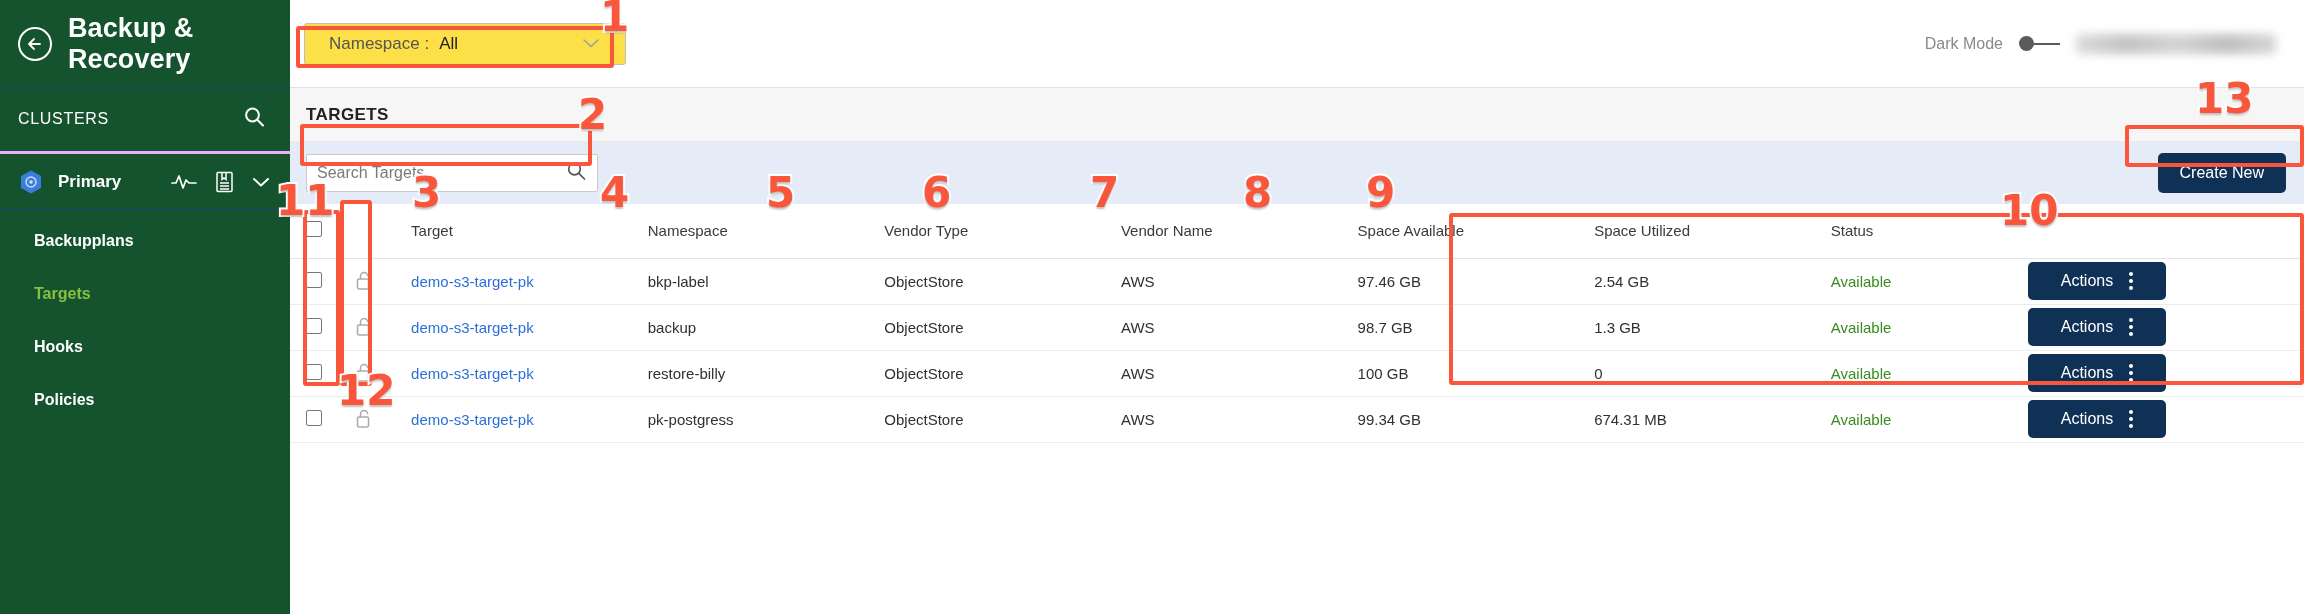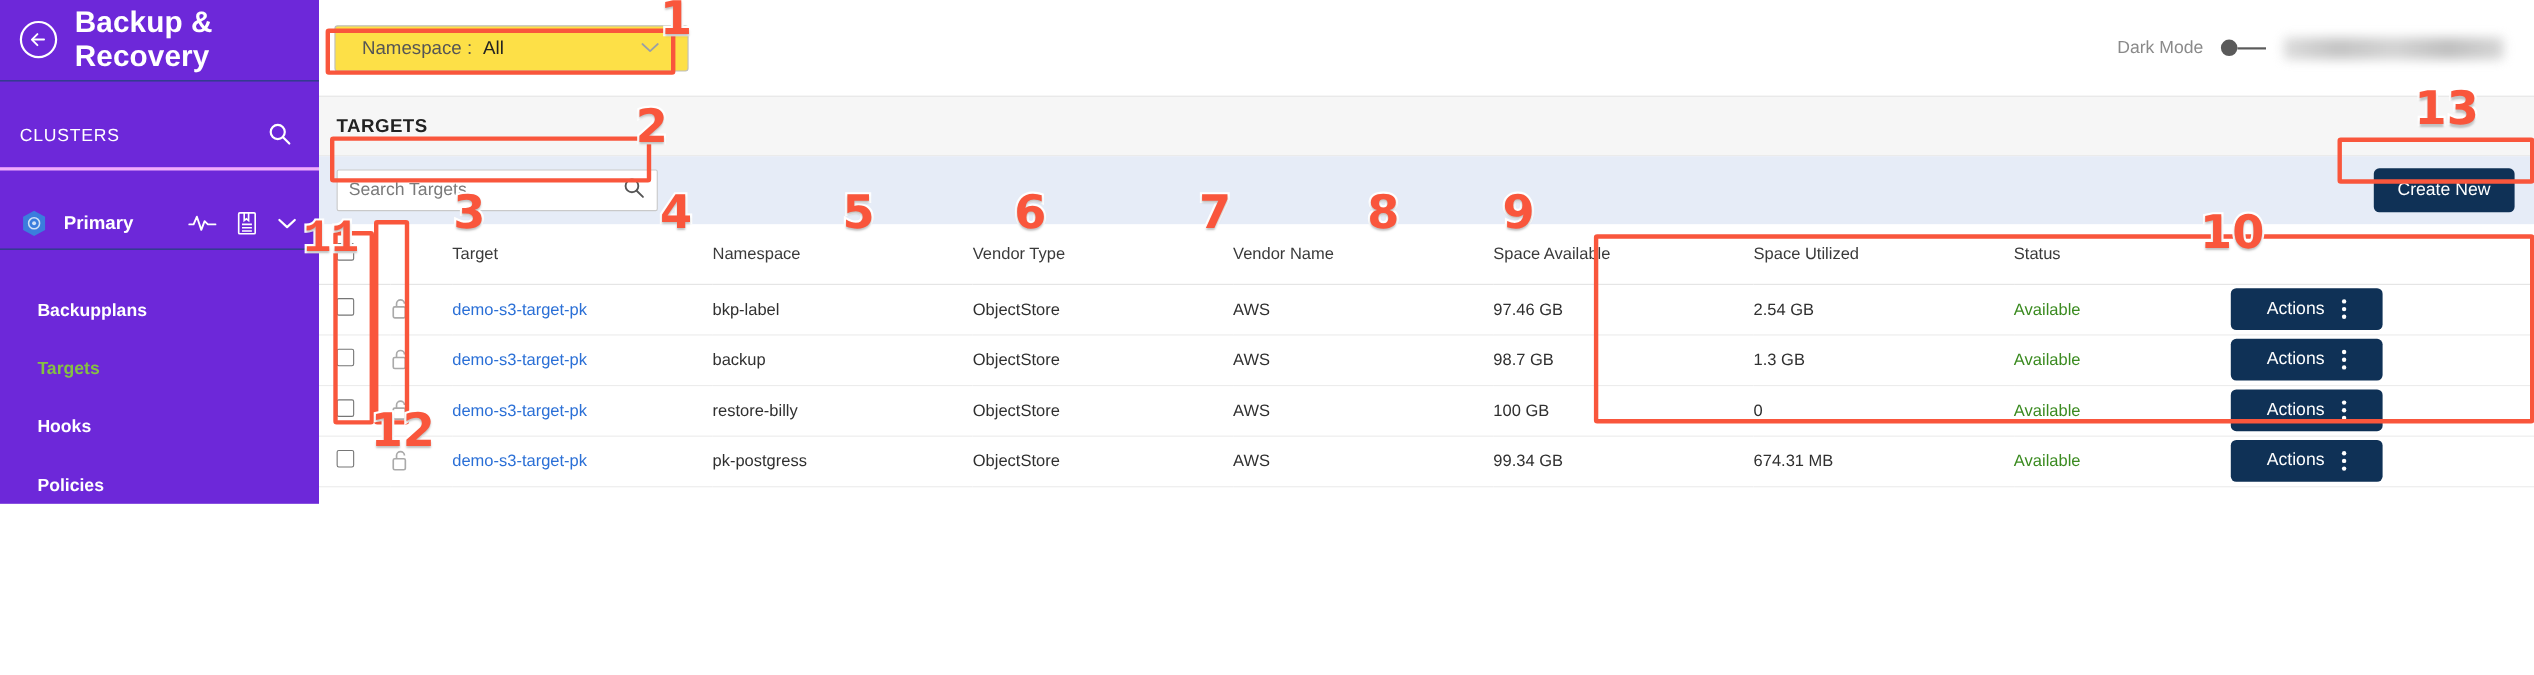--- a/index.html
+++ b/index.html
@@ -6,23 +6,23 @@
   html, body {
     width: 2304px; height: 614px;
     background: #000;
     font-family: "Liberation Sans", sans-serif;
     overflow: hidden;
   }
   #app { position: relative; width: 2304px; height: 614px; background: #ffffff; }
 
   
   .sidebar {
-    position: absolute; left: 0; top: 0; width: 290px; height: 458px;
-    background: #6d28d9; color: #ffffff;
-    display: flex; flex-direction: column; gap: 25px;
+    position: absolute; left: 0; top: 0; width: 290px; height: 614px;
+    background: #14532d; color: #ffffff;
+    display: flex; flex-direction: column;
   }
   .sb-title {
     height: 88px; display: flex; align-items: center; gap: 16px;
     padding-left: 18px;
     border-bottom: 1px solid #1d4371;
   }
   .back-circle {
     width: 34px; height: 34px; border: 2px solid #fff; border-radius: 50%;
     display: flex; align-items: center; justify-content: center; flex: none;
   }
@@ -411,18 +411,18 @@
     <div class="anno-num" style="left:600px;  top:-4px;">1</div>
     <div class="anno-num" style="left:578px;  top:94px;">2</div>
     <div class="anno-num" style="left:412px;  top:172px;">3</div>
     <div class="anno-num" style="left:600px;  top:172px;">4</div>
     <div class="anno-num" style="left:766px;  top:172px;">5</div>
     <div class="anno-num" style="left:922px;  top:172px;">6</div>
     <div class="anno-num" style="left:1090px; top:172px;">7</div>
     <div class="anno-num" style="left:1243px; top:172px;">8</div>
     <div class="anno-num" style="left:1366px; top:172px;">9</div>
     <div class="anno-num" style="left:2000px; top:190px;">10</div>
-    <div class="anno-num" style="left:276px;  top:196px;font-family:Liberation Mono, monospace;">11</div>
+    <div class="anno-num" style="left:276px;  top:180px;">11</div>
     <div class="anno-num" style="left:337px;  top:370px;">12</div>
     <div class="anno-num" style="left:2195px; top:78px;">13</div>
   </div>
 
 </div>
 
 </body></html>

